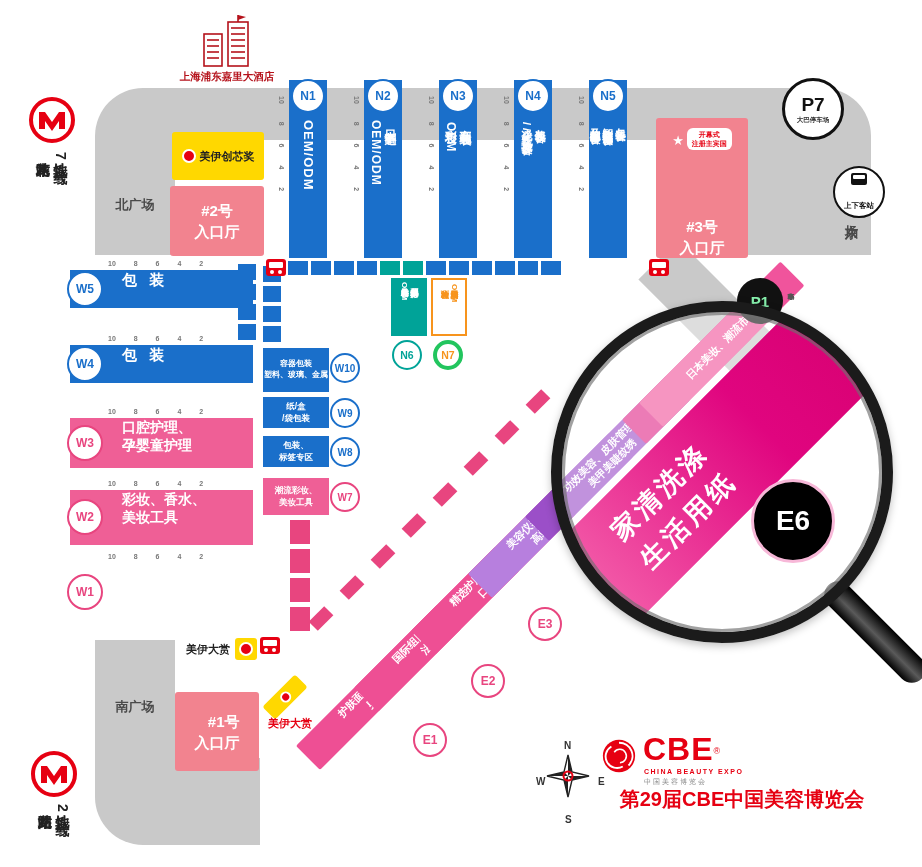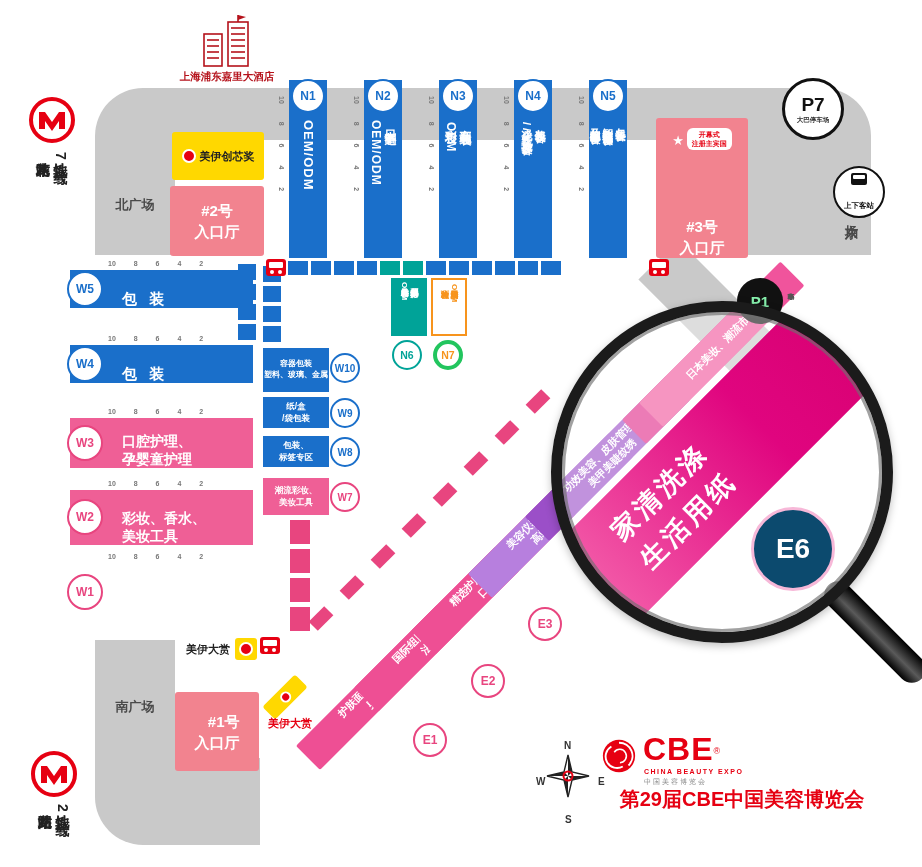--- a/index.html
+++ b/index.html
@@ -14,21 +14,21 @@
          justify-content:center;font-weight:bold;box-sizing:border-box;z-index:4;}
   .bd-blue{border:2px solid #1a6fca;color:#1a6fca;}
   .bd-pink{border:2px solid #e8457f;color:#e8457f;}
   .bd-purple{border:2px solid #9b4fc8;color:#9b4fc8;}
   .bd-teal{border:2px solid #00a398;color:#00a398;}
   .bd-orange{border:4px solid #22c55e;color:#f7941d;}
   .nbar{position:absolute;top:80px;width:38px;height:178px;background:#1a6fca;color:#fff;
         text-align:center;z-index:3;box-sizing:border-box;}
   .nlbl{display:inline-block;writing-mode:vertical-rl;white-space:pre-line;font-weight:bold;
         line-height:1.2;letter-spacing:1px;margin-top:40px;text-align:left;}
-  .wbar{position:absolute;left:70px;width:183px;color:#fff;display:flex;align-items:flex-end;z-index:3;}
+  .wbar{position:absolute;left:70px;width:183px;color:#fff;display:flex;align-items:flex-start;z-index:3;}
   .wbar .lbl{padding-left:52px;font-weight:bold;white-space:pre-line;line-height:1.3;}
   .blue{background:#1a6fca;}
   .pinkbar{background:#ef5f96;}
   .wsmall{position:absolute;left:263px;width:66px;color:#fff;font-weight:bold;font-size:8.5px;
           display:flex;align-items:center;justify-content:center;text-align:center;line-height:1.35;
           white-space:pre-line;z-index:3;box-sizing:border-box;}
   .ebar{position:absolute;height:34px;transform-origin:0 100%;transform:rotate(-45deg);
         color:#fff;font-weight:bold;font-size:10.5px;display:flex;align-items:center;justify-content:center;
         text-align:center;line-height:1.3;white-space:pre-line;z-index:2;border-radius:2px;}
   .cellrow{position:absolute;display:flex;gap:3px;z-index:2;}
@@ -52,22 +52,22 @@
         line-height:1.3;white-space:pre-line;text-align:center;}
   .yellowtag{background:#ffd800;border-radius:3px;display:flex;align-items:center;justify-content:center;gap:4px;}
   .reddot{width:14px;height:14px;border-radius:50%;background:#e60012;border:2px solid #fff;box-sizing:border-box;}
   .glass{position:absolute;left:557px;top:307px;width:330px;height:330px;border-radius:50%;
          background:rgba(255,255,255,0.38);overflow:hidden;z-index:20;}
   .mag-block{position:absolute;left:-45px;top:90px;width:430px;height:112px;border-radius:8px;
              transform:rotate(-45deg);background:linear-gradient(90deg,#f565ad 0%,#e0057f 60%,#d6006f 100%);
              display:flex;align-items:center;justify-content:center;}
   .mag-text{color:#fff;font-size:27px;font-weight:bold;letter-spacing:4px;line-height:1.5;
             white-space:pre-line;text-align:center;padding-right:150px;}
-  .mag-badge{position:absolute;left:194px;top:200px;width:78px;height:78px;border-radius:50%;
-             background:#0c4a6e;border:3px solid #f7b8d8;box-sizing:content-box;display:flex;align-items:center;
+  .mag-badge{position:absolute;left:194px;top:172px;width:78px;height:78px;border-radius:50%;
+             background:#000000;border:3px solid #f7b8d8;box-sizing:content-box;display:flex;align-items:center;
              justify-content:center;color:#fff;font-size:28px;font-weight:800;}
   .ring{position:absolute;left:551px;top:301px;width:342px;height:342px;border-radius:50%;
         border:11px solid #1b1b1b;box-sizing:border-box;z-index:22;
         box-shadow:inset 0 0 0 3px rgba(110,110,110,.65), 0 3px 8px rgba(0,0,0,.25);}
   .handle{position:absolute;left:861px;top:566px;width:28px;height:132px;border-radius:14px;
           transform:rotate(-45deg);background:linear-gradient(90deg,#000 0%,#5a5a5a 45%,#000 100%);z-index:18;}
   .foot-red{color:#e60012;}
 </style>
 </head>
 <body>

